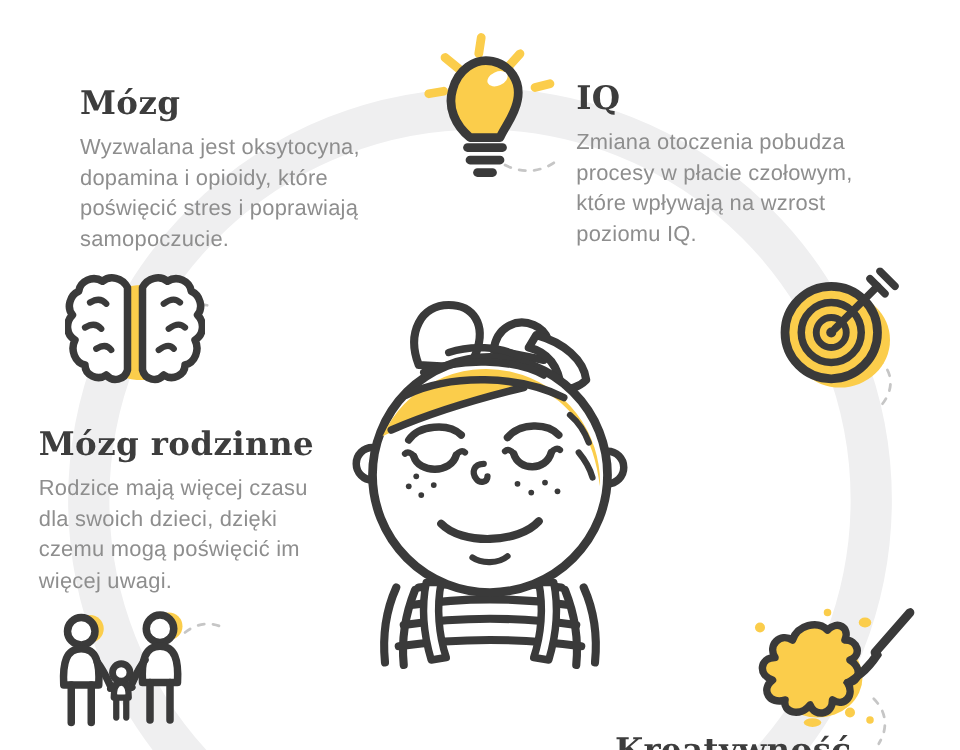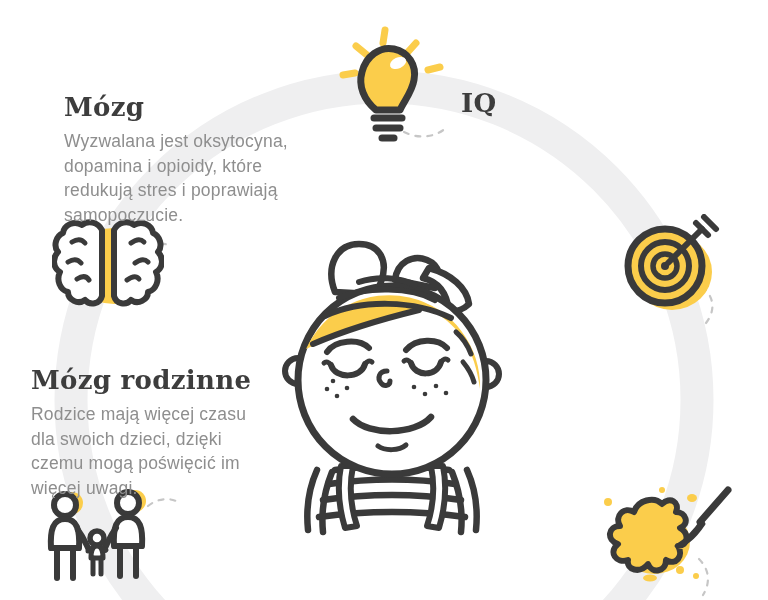--- a/index.html
+++ b/index.html
@@ -7,21 +7,21 @@
     --text:#8e8e8e; --ring:#efeff0; --dash:#c6c6c6; --white:#ffffff;
   }
   html,body{margin:0;padding:0;}
   #canvas{
     position:relative; width:768px; height:600px; overflow:hidden;
     background:var(--white);
     font-family:"Liberation Sans", sans-serif;
   }
   svg{display:block;}
   .layer{position:absolute; left:0; top:0;}
-  .section{position:absolute;margin-top:24px;}
+  .section{position:absolute;}
   .section h2{
     font-family:"DejaVu Serif", serif; font-weight:700; font-size:26px;
     line-height:30px; color:var(--heading); margin:0 0 7px 0; letter-spacing:.3px;
   }
   .section p{
     font-size:17.5px; line-height:24.5px; color:var(--text); margin:0;
     white-space:pre-line; letter-spacing:.2px;
   }
   .sec-brain{left:64px; top:68px;}
   .sec-iq{left:461px; top:64px;}
@@ -218,26 +218,30 @@
           <circle cx="173" cy="161" r="2.3"></circle>
       </g>
       <path d="M80,187 C96,204 142,203 158,185" fill="none" stroke="var(--ink)" stroke-width="6.5" stroke-linecap="round"></path>
     </svg>
   </div>
 
   <div class="section sec-brain">
     <h2>Mózg</h2>
     <p>Wyzwalana jest oksytocyna,
 dopamina i opioidy, które
-redukują stres i poprawiają
+poświęcić stres i poprawiają
 samopoczucie.</p>
   </div>
 
   <div class="section sec-iq">
     <h2>IQ</h2>
+    <p>Zmiana otoczenia pobudza
+procesy w płacie czołowym,
+które wpływają na wzrost
+poziomu IQ.</p>
   </div>
 
 
   <div class="section sec-family">
     <h2>Mózg rodzinne</h2>
     <p>Rodzice mają więcej czasu
 dla swoich dzieci, dzięki
 czemu mogą poświęcić im
 więcej uwagi.</p>
   </div>

